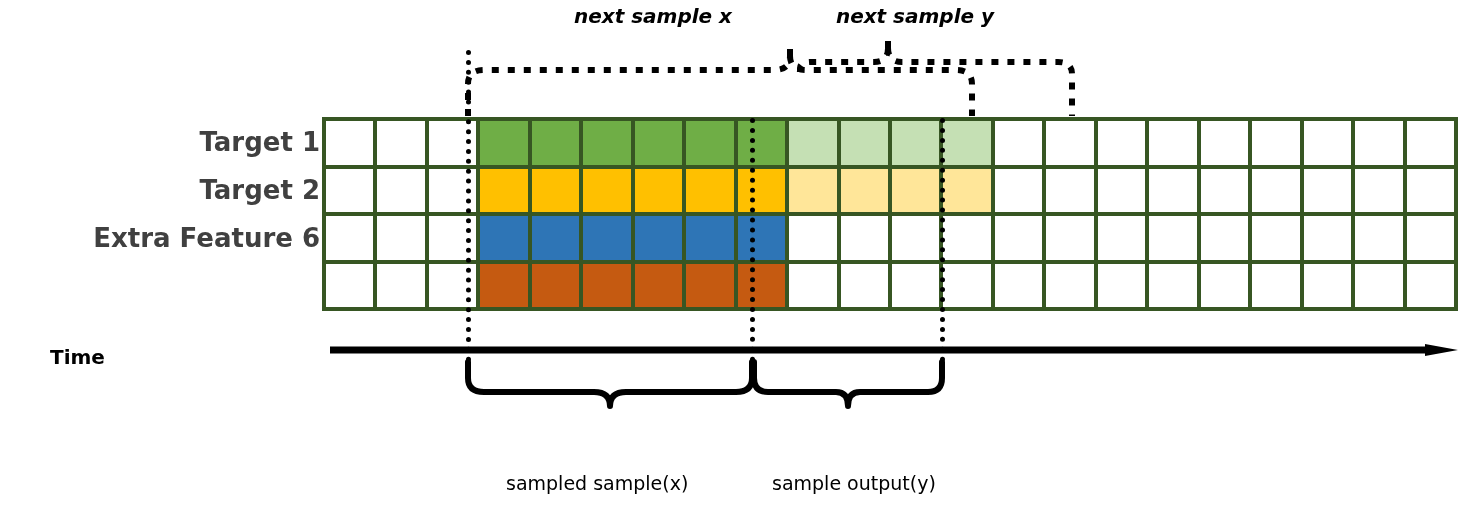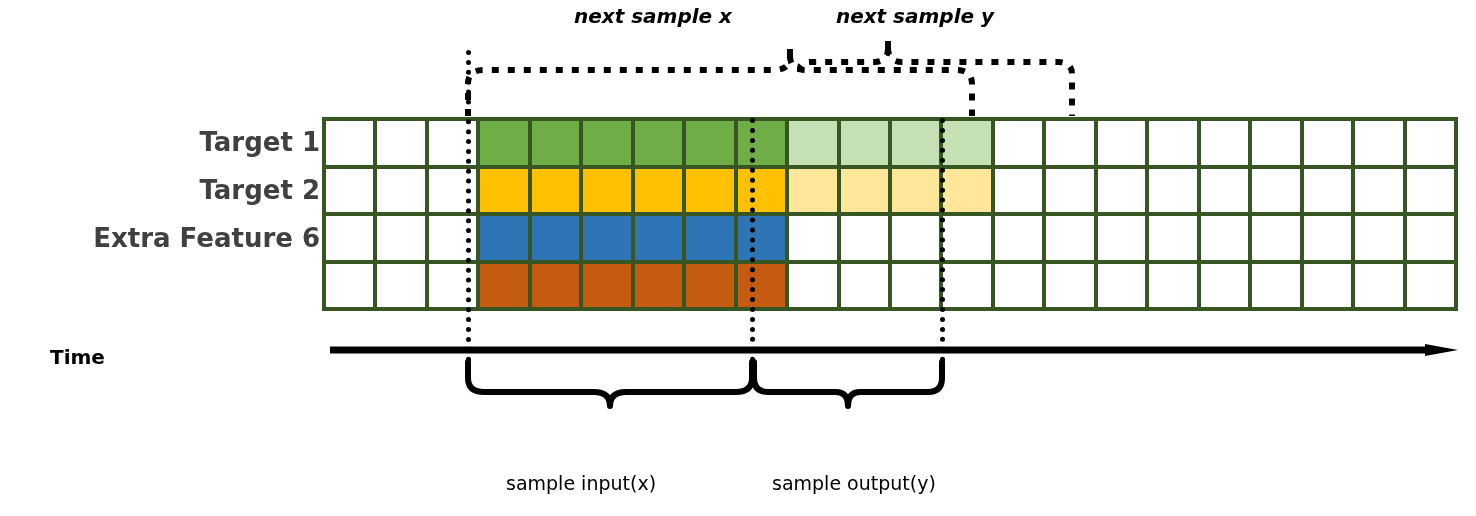--- a/index.html
+++ b/index.html
@@ -259,21 +259,21 @@
   </svg>
 
   <svg class="abs" id="braces-bottom" viewBox="0 0 1476 516">
     <path d="M 468 362 L 468 378 Q 468 392 484 392 L 594 392 Q 610 392 610 406
              Q 610 392 626 392 L 736 392 Q 752 392 752 378 L 752 362" fill="none" stroke="#000000" stroke-width="6" stroke-linecap="round" stroke-linejoin="round"></path>
     <path d="M 754 362 L 754 378 Q 754 392 768 392 L 836 392 Q 848 392 848 406
              Q 848 392 860 392 L 928 392 Q 942 392 942 378 L 942 362" fill="none" stroke="#000000" stroke-width="6" stroke-linecap="round" stroke-linejoin="round"></path>
   </svg>
 
   <div class="abs caption" id="caption-x">
-    <div>sample input(x)</div>
+    <div>sampled sample(x)</div>
     
     
   </div>
   <div class="abs caption" id="caption-y">
     <div>sample output(y)</div>
     
     
   </div>
 
 </div>

